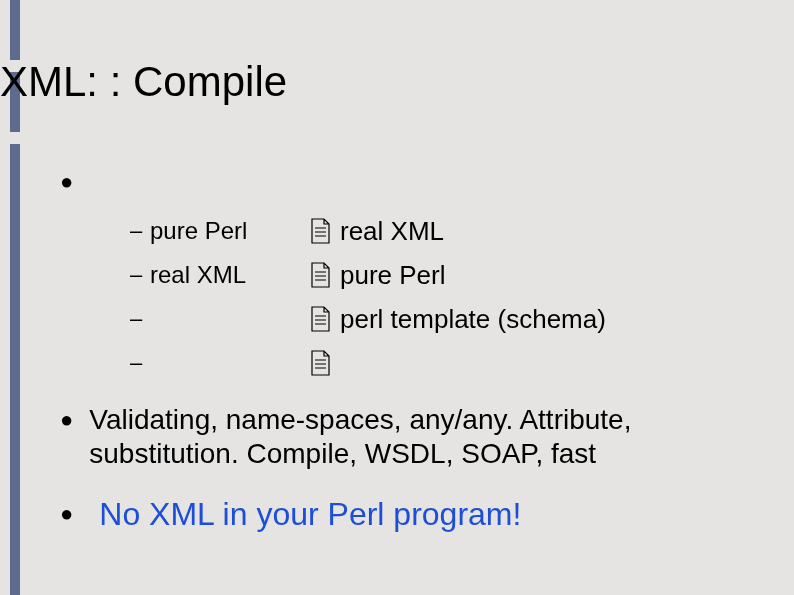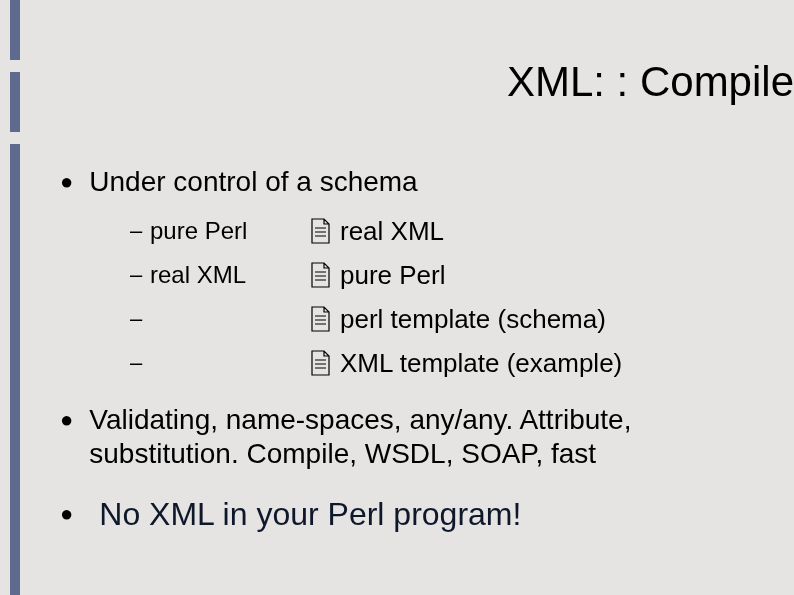--- a/index.html
+++ b/index.html
@@ -25,21 +25,21 @@
     left: 10px;
   }
   .bar1 { top: 0; height: 60px; }
   .bar2 { top: 72px; height: 60px; }
   .bar3 { top: 144px; height: 451px; }
   .title {
     position: absolute;
     top: 58px;
     left: 0;
     width: 794px;
-    text-align: right;
+    text-align: left;
     font-size: 42px;
     color: #000;
     font-weight: normal;
   }
   .content {
     position: absolute;
     top: 165px;
     left: 60px;
     right: 40px;
   }
@@ -90,41 +90,40 @@
     color: #000;
   }
   .validating {
     margin-top: 8px;
   }
   .final {
     margin-top: 26px;
   }
   .final .txt {
     font-size: 32px;
-    color: #0f172a;
+    color: #1d4ed8;
     margin-left: 10px;
   }
   svg.doc { width: 22px; height: 26px; }
 </style>
 </head>
 <body>
 
 <div class="left-bars">
   <div class="bar bar1"></div>
   <div class="bar bar2"></div>
   <div class="bar bar3"></div>
 </div>
 
 <h1 class="title">XML: : Compile</h1>
 
 <div class="content">
 
   <div class="bullet-main">
     <span class="dot">●</span>
-    <span class="txt">Under control of a schema</span>
   </div>
 
   <div class="sublist">
     <div class="subrow">
       <span class="dash">–</span>
       <span class="col-left">pure Perl</span>
       <span class="doc-icon">
         <svg class="doc" viewBox="0 0 22 26">
             <path d="M3 1 H15 L20 6 V25 H3 Z M15 1 V6 H20 M6 10 H17 M6 14 H17 M6 18 H17" fill="none" stroke="#000" stroke-width="1.2"></path>
           </svg>
@@ -152,21 +151,20 @@
       <span class="col-right">perl template (schema)</span>
     </div>
     <div class="subrow">
       <span class="dash">–</span>
       <span class="col-left"></span>
       <span class="doc-icon">
         <svg class="doc" viewBox="0 0 22 26">
             <path d="M3 1 H15 L20 6 V25 H3 Z M15 1 V6 H20 M6 10 H17 M6 14 H17 M6 18 H17" fill="none" stroke="#000" stroke-width="1.2"></path>
           </svg>
       </span>
-      <span class="col-right">XML template (example)</span>
     </div>
   </div>
 
   <div class="bullet-main validating">
     <span class="dot">●</span>
     <span class="txt">Validating, name-spaces, any/any. Attribute, substitution. Compile, WSDL, SOAP, fast</span>
   </div>
 
   <div class="bullet-main final">
     <span class="dot">●</span>

